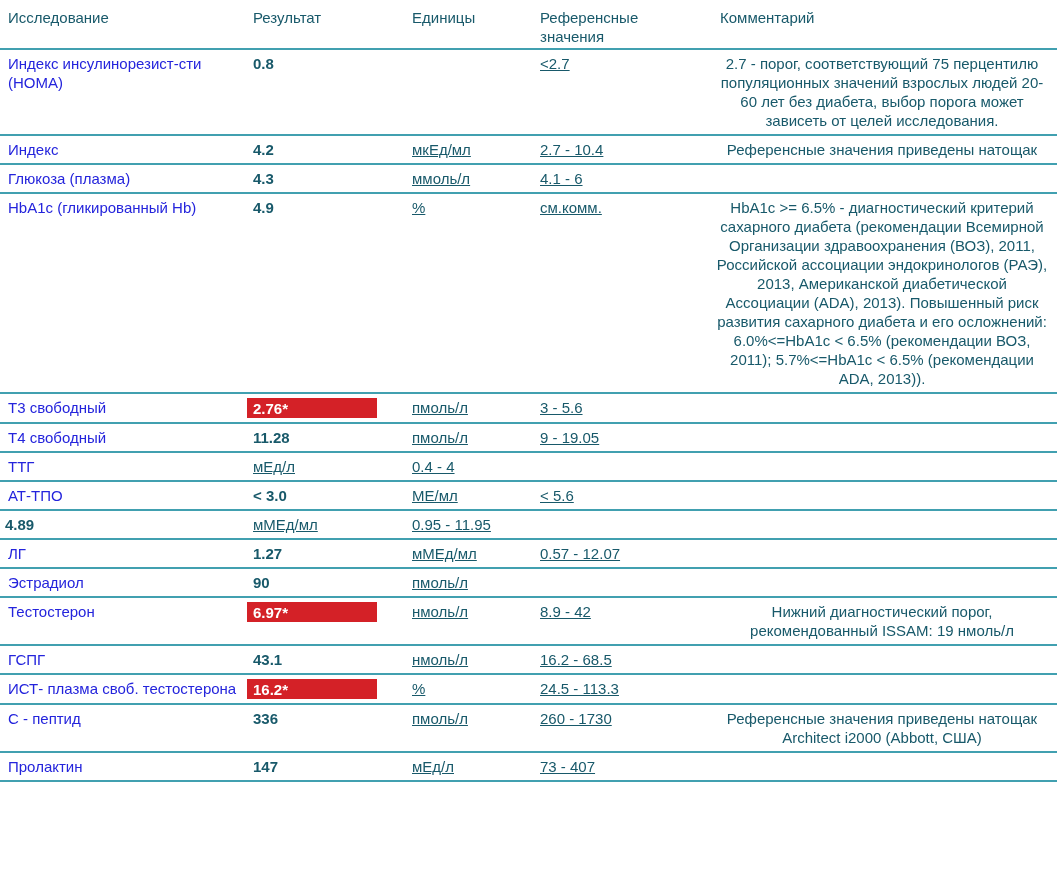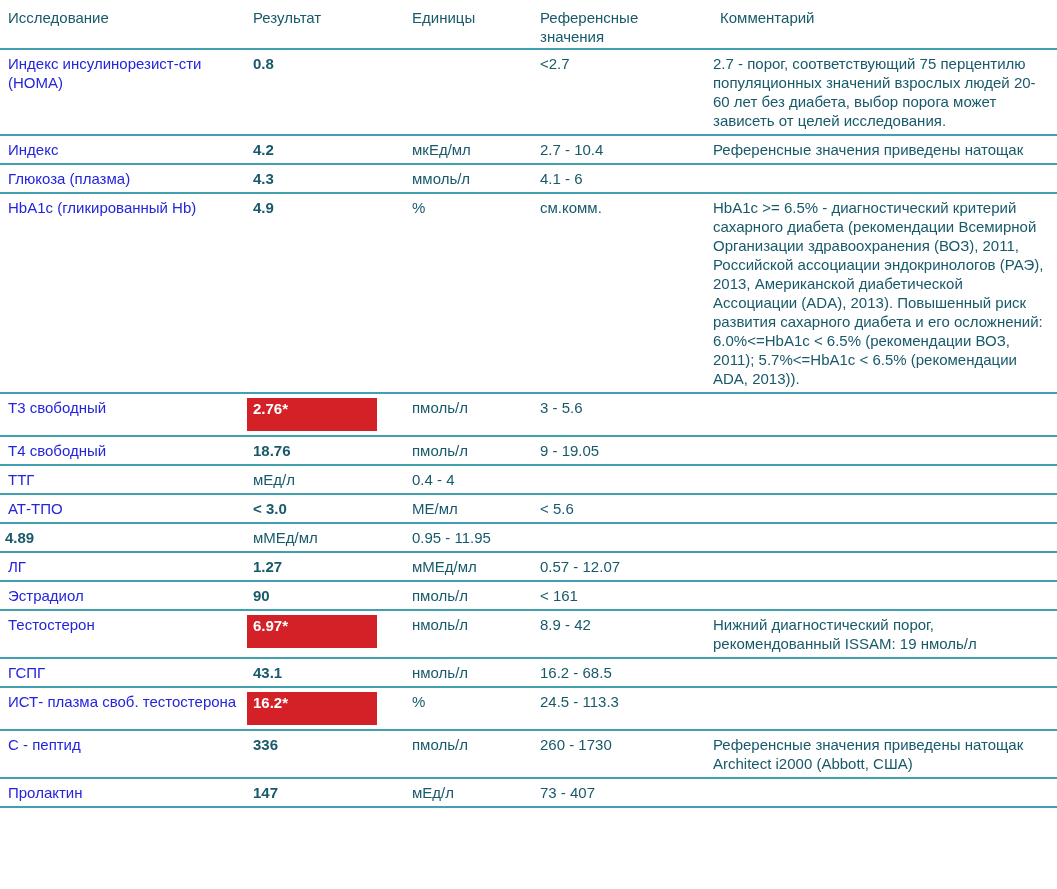--- a/index.html
+++ b/index.html
@@ -42,24 +42,24 @@
   .c1 { padding-left: 8px; }
   .header .c5 { padding-left: 12px; }
   .test-name { color: var(--blue); }
   .result { font-weight: bold; color: var(--teal-text); }
   .result .flagged {
     display: inline-block;
     background: var(--flag-bg);
     color: var(--flag-fg);
     min-width: 130px;
     margin-left: -6px;
-    padding: 1px 6px 13px 6px;
+    padding: 1px 6px 0 6px;
   }
-  .comment { white-space: pre-line; }
-  .units, .reference { color: var(--teal-text); }
+  .comment { white-space: pre-line; text-align: center; }
+  .units, .reference { color: var(--teal-text); text-decoration: underline; }
 </style>
 </head>
 <body>
 
 <div class="report">
   <div class="row header">
     <div class="cell c1">Исследование</div>
     <div class="cell c2">Результат</div>
     <div class="cell c3">Единицы</div>
     <div class="cell c4">Референсные значения</div>
@@ -96,21 +96,21 @@
       </div>
       <div class="row">
         <div class="cell c1 test-name">Т3 свободный</div>
         <div class="cell c2 result"><span class="flagged">2.76*</span></div>
         <div class="cell c3 units">пмоль/л</div>
         <div class="cell c4 reference">3 - 5.6</div>
         <div class="cell c5 comment"></div>
       </div>
       <div class="row">
         <div class="cell c1 test-name">Т4 свободный</div>
-        <div class="cell c2 result"><span>18.76</span></div>
+        <div class="cell c2 result"><span>11.28</span></div>
         <div class="cell c3 units">пмоль/л</div>
         <div class="cell c4 reference">9 - 19.05</div>
         <div class="cell c5 comment"></div>
       </div>
       <div class="row">
         <div class="cell c1 test-name">ТТГ</div>
         <div class="cell c3 units">мЕд/л</div>
         <div class="cell c4 reference">0.4 - 4</div>
         <div class="cell c5 comment"></div>
       </div>
@@ -131,21 +131,20 @@
         <div class="cell c1 test-name">ЛГ</div>
         <div class="cell c2 result"><span>1.27</span></div>
         <div class="cell c3 units">мМЕд/мл</div>
         <div class="cell c4 reference">0.57 - 12.07</div>
         <div class="cell c5 comment"></div>
       </div>
       <div class="row">
         <div class="cell c1 test-name">Эстрадиол</div>
         <div class="cell c2 result"><span>90</span></div>
         <div class="cell c3 units">пмоль/л</div>
-        <div class="cell c4 reference">&lt; 161</div>
         <div class="cell c5 comment"></div>
       </div>
       <div class="row">
         <div class="cell c1 test-name">Тестостерон</div>
         <div class="cell c2 result"><span class="flagged">6.97*</span></div>
         <div class="cell c3 units">нмоль/л</div>
         <div class="cell c4 reference">8.9 - 42</div>
         <div class="cell c5 comment">Нижний диагностический порог, рекомендованный ISSAM: 19 нмоль/л</div>
       </div>
       <div class="row">

